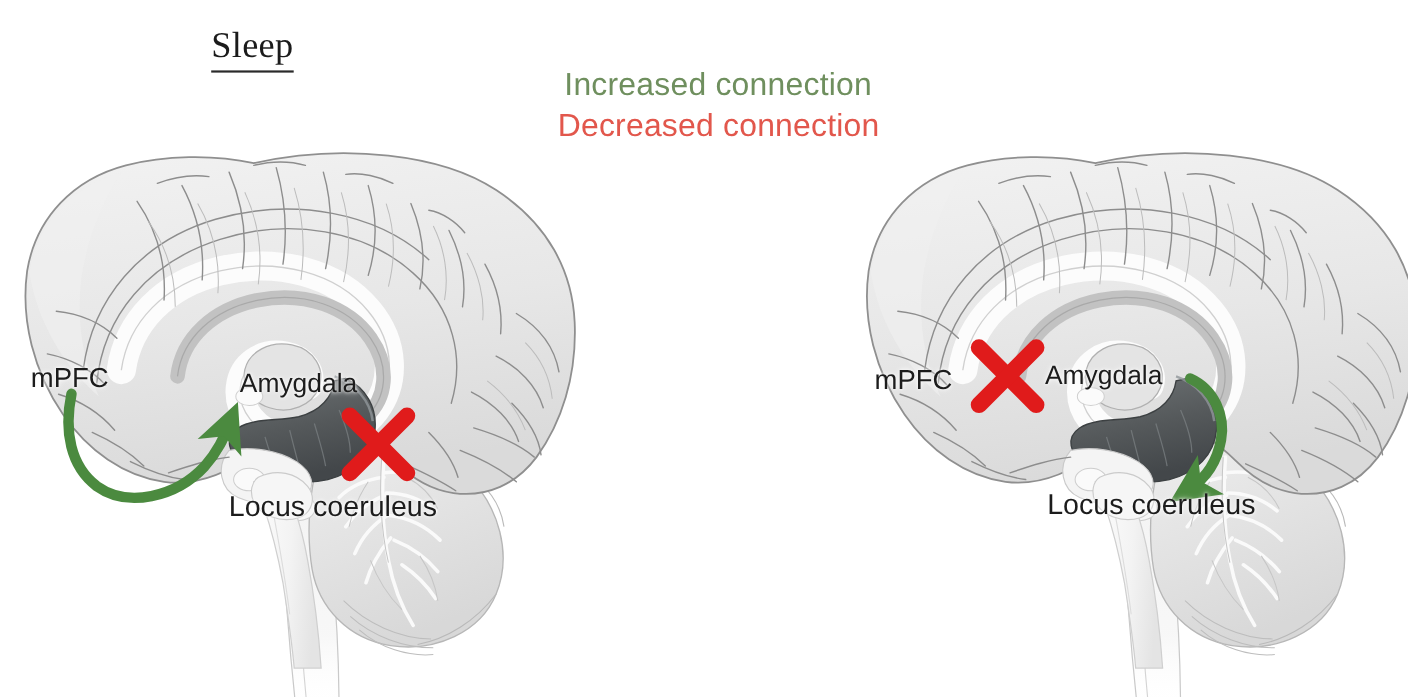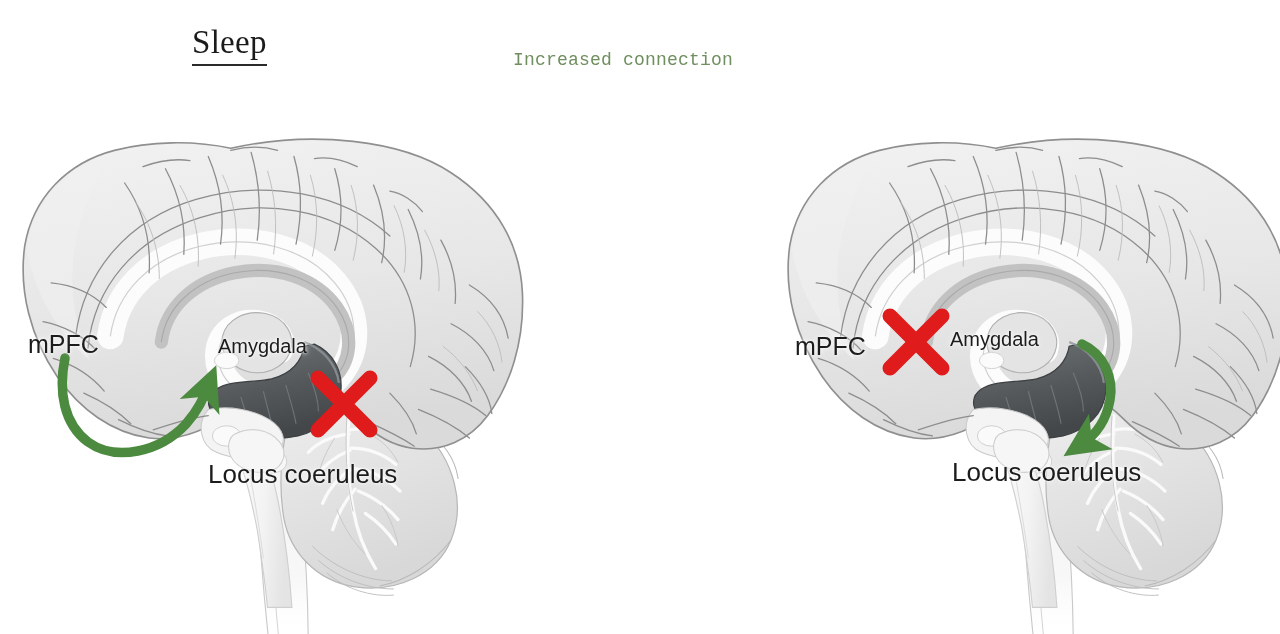--- a/index.html
+++ b/index.html
@@ -26,42 +26,43 @@
     letter-spacing: 0.3px;
     padding-bottom: 3px;
     border-bottom: 2px solid #2a2a2a;
   }
   #title-sleep       { left: 192px;  top: 24px; }
   #title-deprivation { left: 925px;  top: 24px; }
 
   
   .legend-line {
     position: absolute;
-    font-family: Liberation Mono, monospace;
-    font-size: 18px;
+    font-family: Liberation Sans, sans-serif;
+    font-size: 29px;
     white-space: nowrap;
     letter-spacing: 0.2px;
+    margin-top: 11px;
   }
   #legend-increased { left: 513px; top: 50px;  color: #6f8f5e; }
   #legend-decreased { left: 507px; top: 88px;  color: #e2574c; }
 
   
   .brain-label {
     position: absolute;
     font-family: Liberation Sans, sans-serif;
     color: #1c1c1c;
     white-space: nowrap;
     z-index: 30;
     text-shadow:
        0 0  3px rgba(255,255,255,0.95),
        0 0  6px rgba(255,255,255,0.8);
   }
   .lbl-mpfc      { font-size: 25px; }
-  .lbl-amygdala  { font-size: 20px; }
-  .lbl-locus     { font-size: 26px; margin-top: 14px; }
+  .lbl-amygdala  { font-size: 24px; }
+  .lbl-locus     { font-size: 26px; }
 
   
   #l-mpfc     { left: 28px;  top: 330px; }
   #l-amygdala { left: 218px; top: 335px; }
   #l-locus    { left: 208px; top: 445px; }
   
   #r-mpfc     { left: 795px; top: 332px; }
   #r-amygdala { left: 950px; top: 328px; }
   #r-locus    { left: 952px; top: 443px; }
 
@@ -338,20 +339,21 @@
                C1104 354 1114 378 1110 400
                C1106 422 1094 436 1082 444" fill="none" stroke="#4b8a3f" stroke-width="9.5" stroke-linecap="round" marker-end="url(#arrowGreen2)"></path>
     </g>
   </svg>
 
   <div class="panel-title" id="title-sleep">Sleep</div>
 
 
   <div class="legend-line" id="legend-increased">Increased connection</div>
 
+  <div class="legend-line" id="legend-decreased">Decreased connection</div>
 
   <div class="brain-label lbl-mpfc" id="l-mpfc">mPFC</div>
 
   <div class="brain-label lbl-amygdala" id="l-amygdala">Amygdala</div>
 
   <div class="brain-label lbl-locus" id="l-locus">Locus coeruleus</div>
 
   <div class="brain-label lbl-mpfc" id="r-mpfc">mPFC</div>
 
   <div class="brain-label lbl-amygdala" id="r-amygdala">Amygdala</div>

